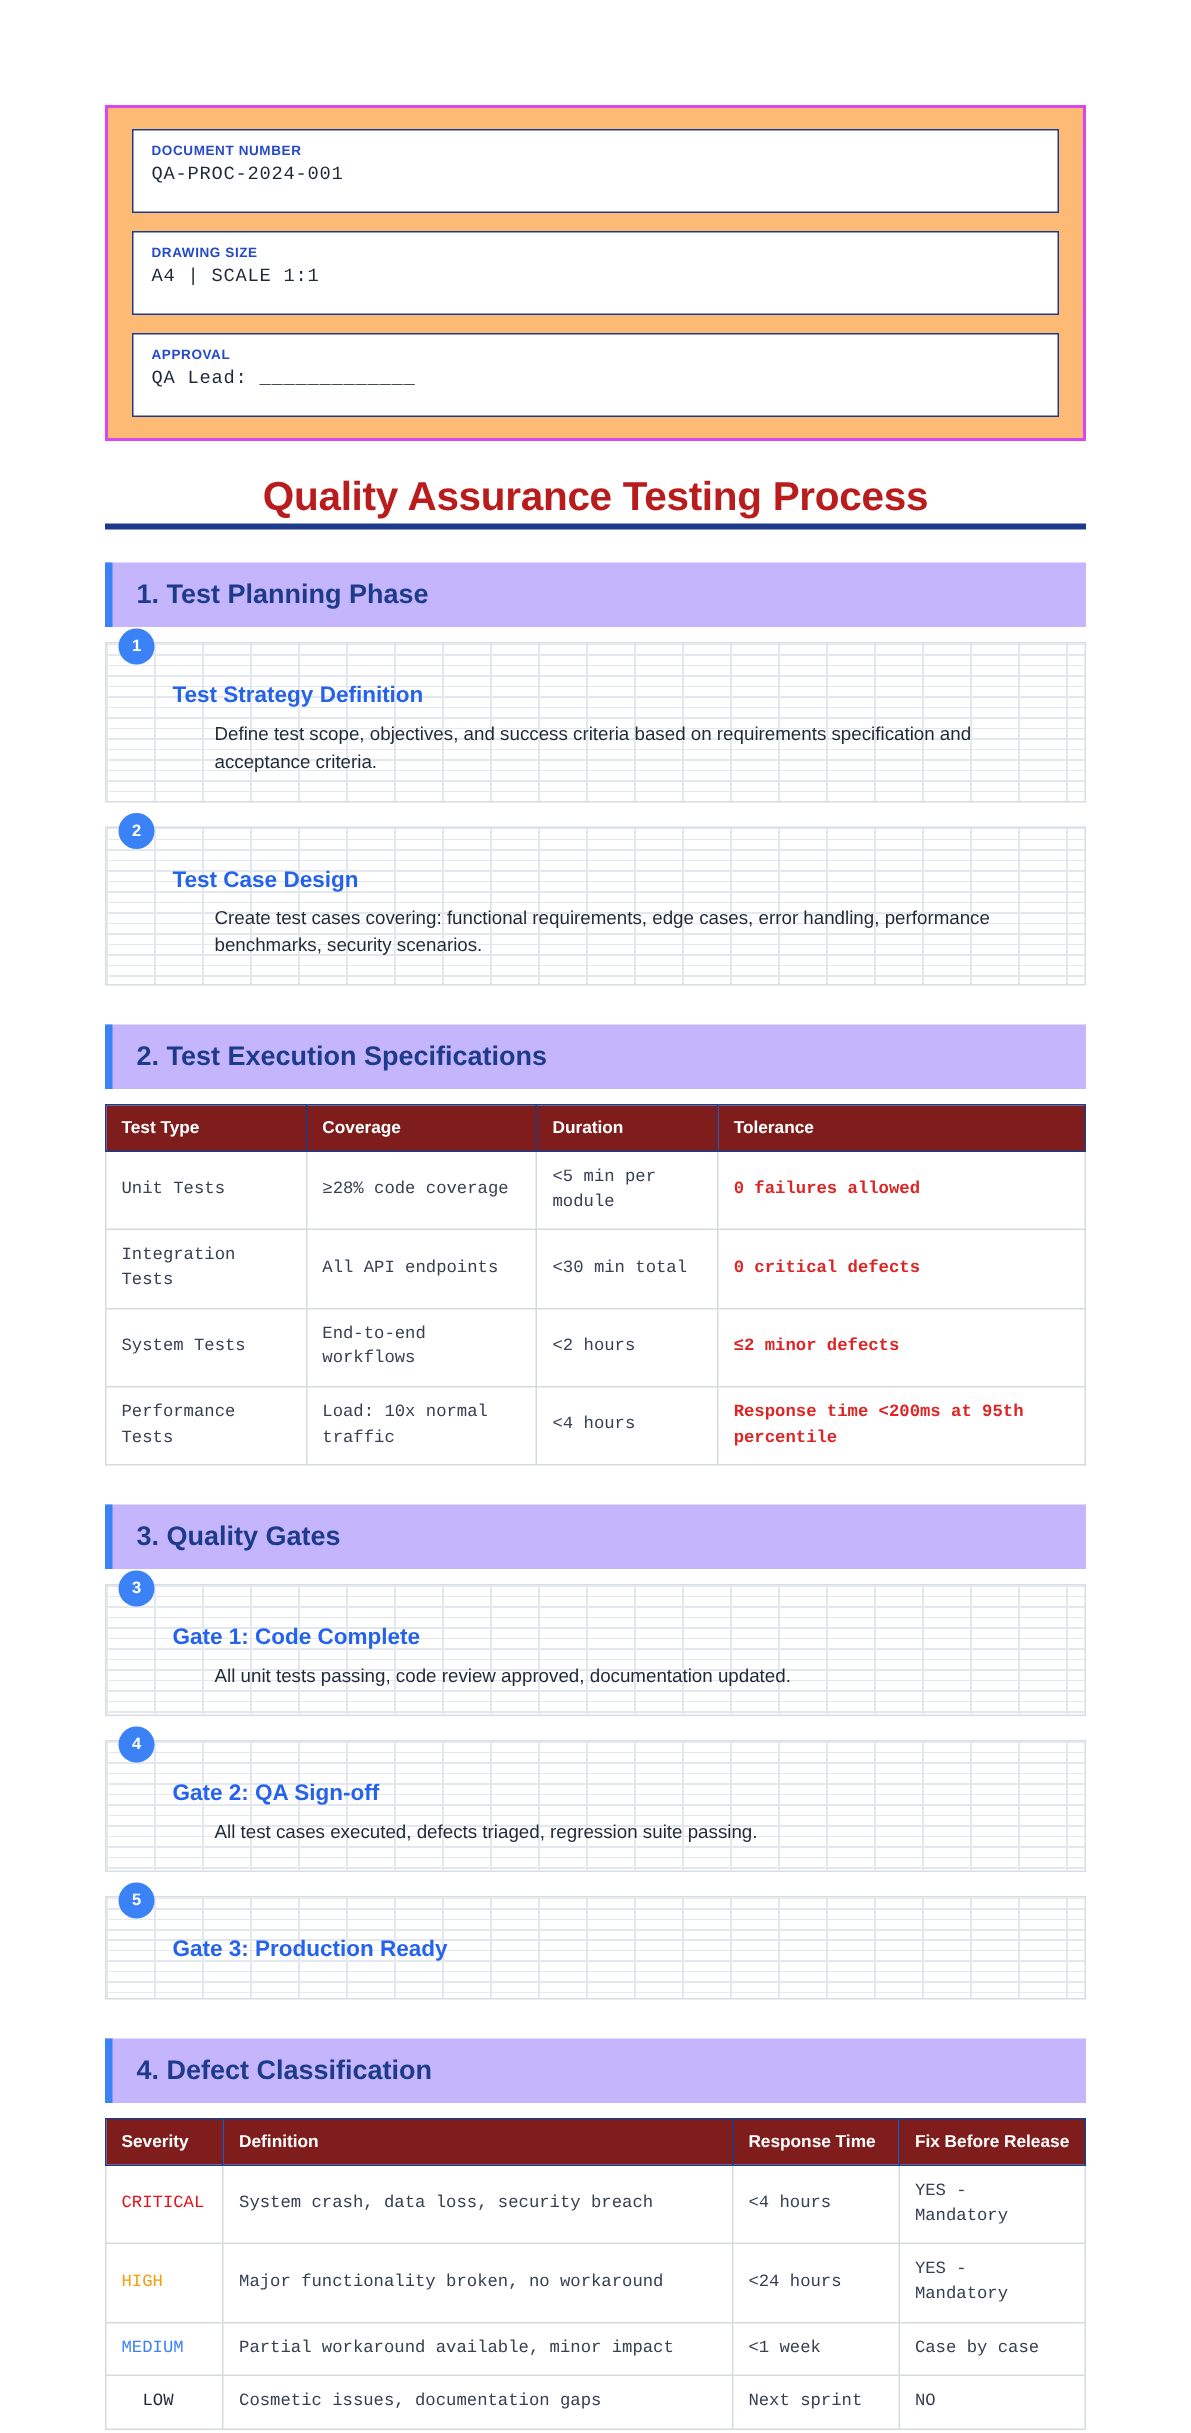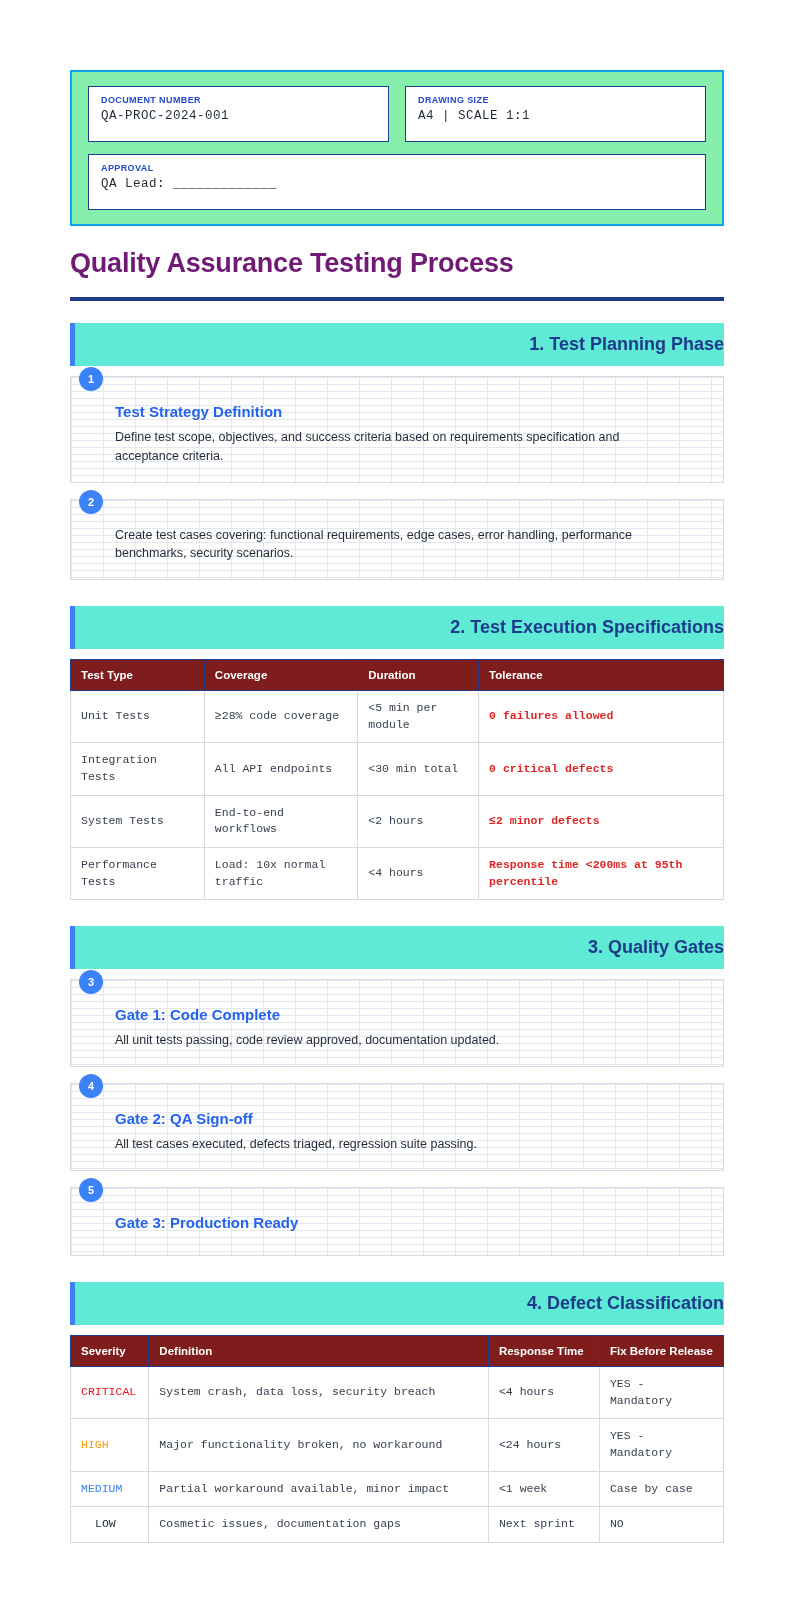--- a/index.html
+++ b/index.html
@@ -17,26 +17,27 @@
 
   .page {
     width: 794px;
     min-height: 1622px;
     background: #ffffff;
     padding: 70px 70px 60px 70px;
   }
 
   
   .titleblock {
-    border: 2px solid #0ea5e9;
-    background: #86efac;
+    border: 2px solid #d946ef;
+    background: #fdba74;
     padding: 14px 16px;
     display: flex;
     flex-wrap: wrap;
     gap: 12px 16px;
+    flex-direction: column;
   }
   .tb-cell {
     flex: 1 1 calc(50% - 8px);
     border: 1px solid #1e3a8a;
     background: #ffffff;
     padding: 8px 12px 10px 12px;
     min-height: 56px;
   }
   .tb-label {
     font-size: 9px;
@@ -49,44 +50,43 @@
   .tb-value {
     font-family: "Liberation Mono", "DejaVu Sans Mono", monospace;
     font-size: 12.5px;
     color: #1f2937;
     letter-spacing: 0.5px;
     white-space: pre;
   }
 
   
   .doc-title {
-    text-align: left;
+    text-align: center;
     font-size: 27px;
     font-weight: bold;
-    color: #701a75;
+    color: #b91c1c;
     letter-spacing: -0.2px;
-    margin: 22px 0 18px 0;
+    margin: 22px 0 2px 0;
   }
   .title-rule {
     border-top: 3px solid #1e3a8a;
     border-bottom: 1px solid #1e3a8a;
     height: 4px;
     margin-bottom: 22px;
   }
 
   
   .section-header {
-    background: #5eead4;
+    background: #c4b5fd;
     border-left: 5px solid #3b82f6;
     padding: 11px 0 11px 16px;
     font-size: 18px;
     font-weight: bold;
     color: #1e3a8a;
     margin-bottom: 10px;
-    text-align: right;
   }
   .section { margin-bottom: 26px; }
 
   
   .steps { margin-top: 4px; }
   .step-card {
     position: relative;
     border: 1px solid #d8dce3;
     background-color: #ffffff;
     background-image:
@@ -114,20 +114,21 @@
     font-size: 15px;
     font-weight: bold;
     color: #2563eb;
     margin-bottom: 8px;
   }
   .step-desc {
     font-size: 12.5px;
     line-height: 1.5;
     color: #1f2937;
     max-width: 560px;
+    margin-left: 28px;
   }
 
   
   table {
     width: 100%;
     border-collapse: collapse;
     table-layout: fixed;
   }
   thead th {
     background: #7f1d1d;
@@ -197,20 +198,21 @@
     <div class="steps">
 
       <div class="step-card">
         <div class="step-badge">1</div>
         <div class="step-title">Test Strategy Definition</div>
         <div class="step-desc">Define test scope, objectives, and success criteria based on requirements specification and acceptance criteria.</div>
       </div>
 
       <div class="step-card">
         <div class="step-badge">2</div>
+        <div class="step-title">Test Case Design</div>
         <div class="step-desc">Create test cases covering: functional requirements, edge cases, error handling, performance benchmarks, security scenarios.</div>
       </div>
 
     </div>
   </div>
 
   <div class="section">
     <div class="section-header">2. Test Execution Specifications</div>
 
     <table class="spec-table">

